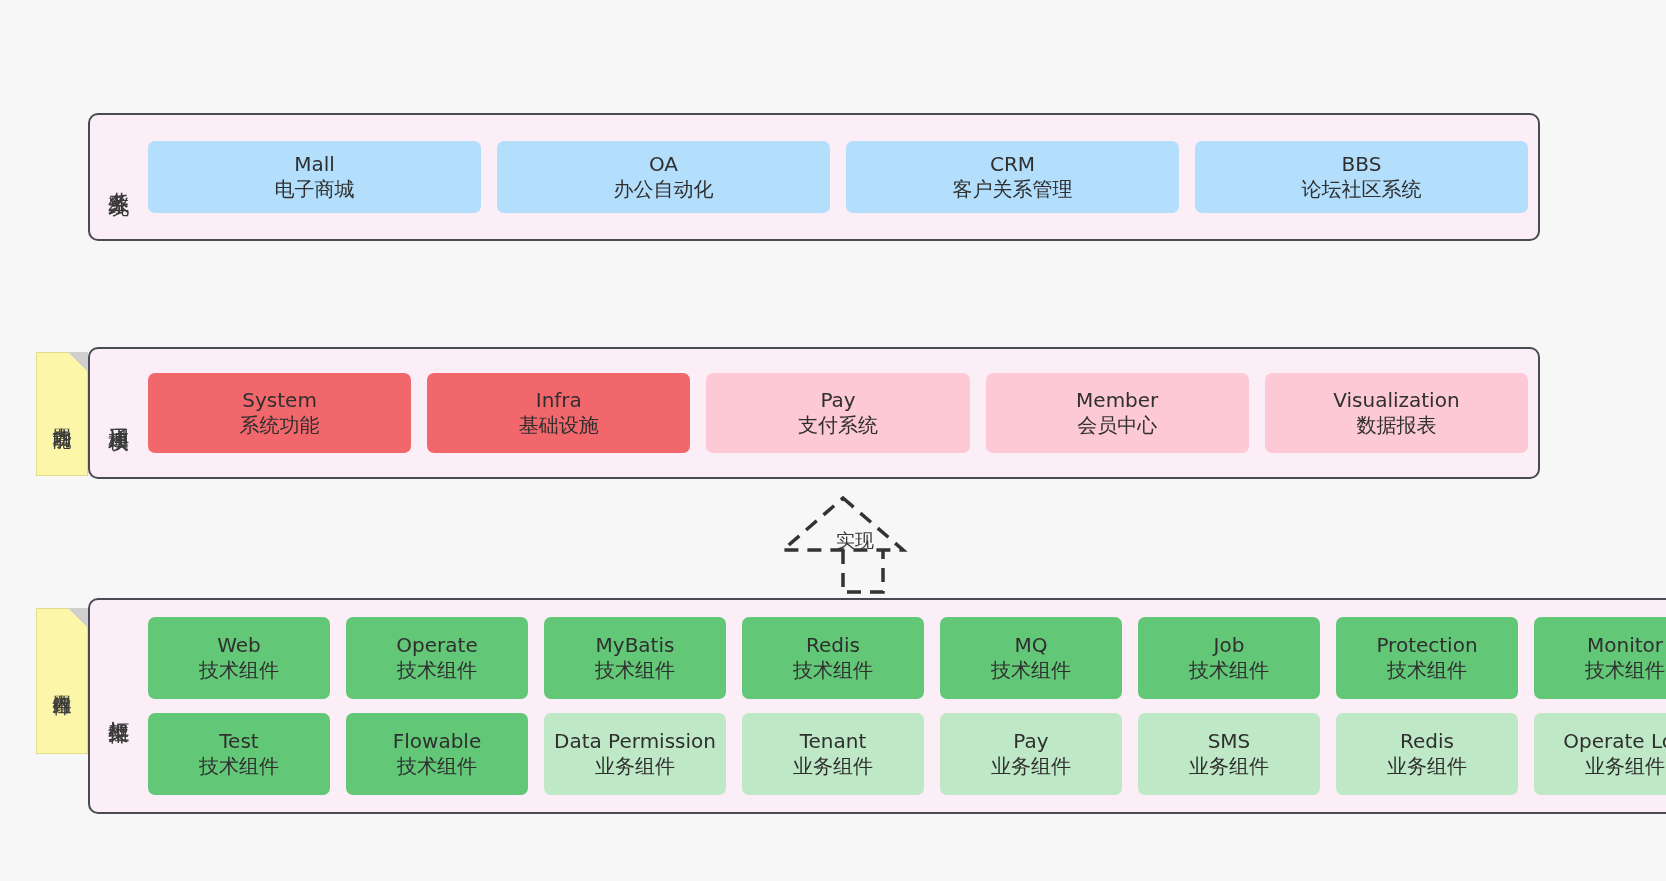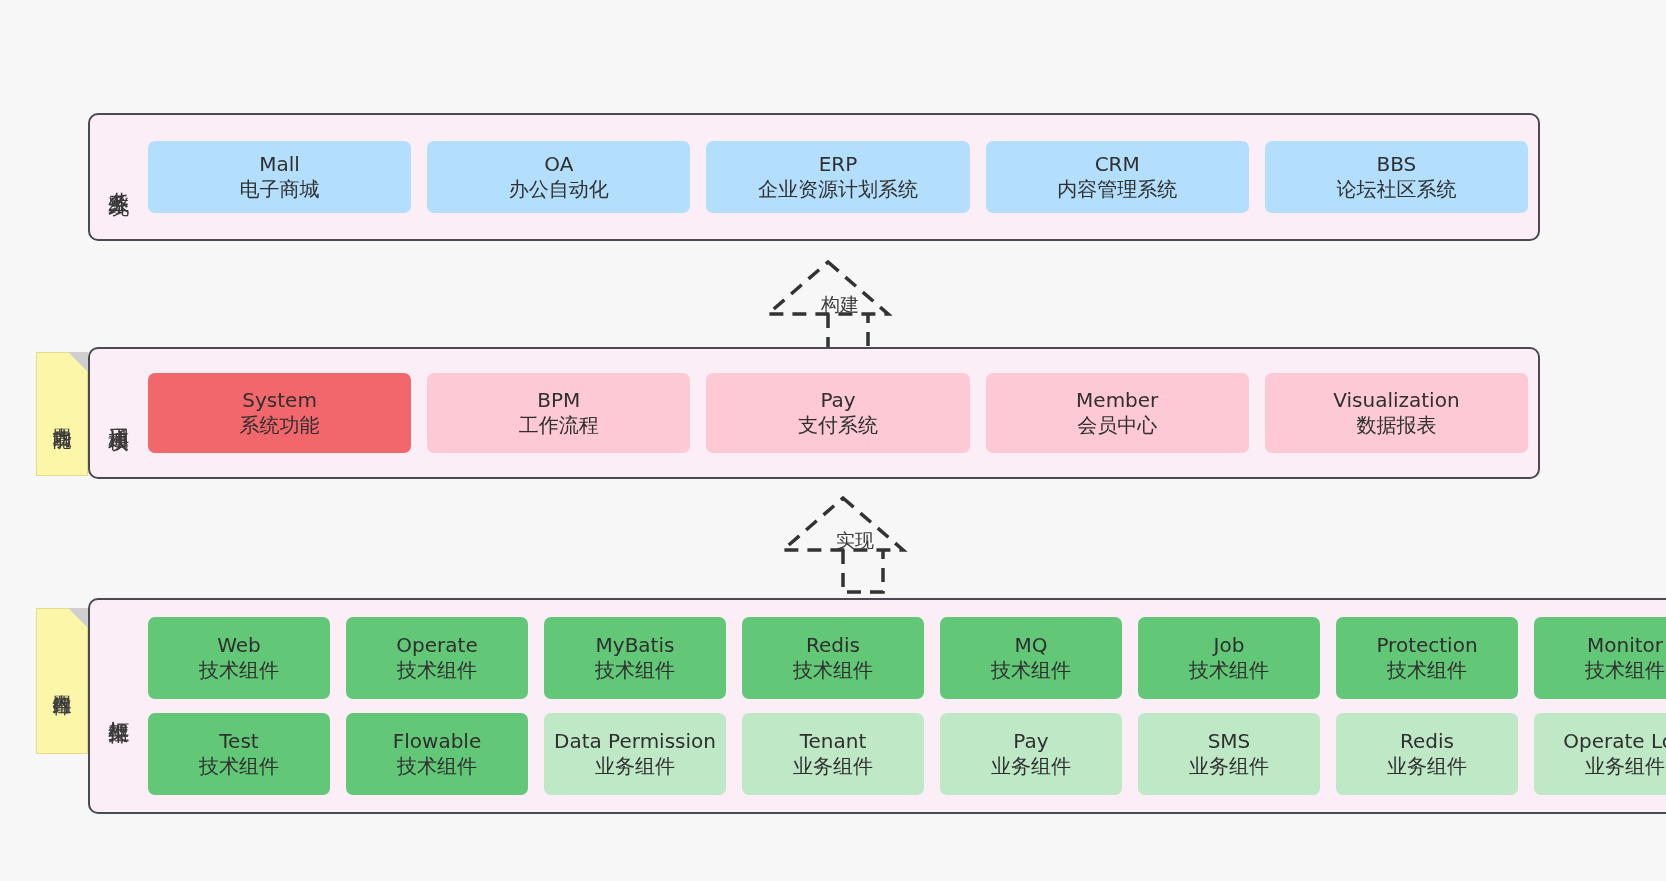--- a/index.html
+++ b/index.html
@@ -162,58 +162,47 @@
       <div class="row">
         <div class="node blue">
           <span class="nm">Mall</span>
           <span class="sub">电子商城</span>
         </div>
         <div class="node blue">
           <span class="nm">OA</span>
           <span class="sub">办公自动化</span>
         </div>
         <div class="node blue">
-          <span class="nm">ERP</span>
-          <span class="sub">企业资源计划系统</span>
-        </div>
-        <div class="node blue">
           <span class="nm">CRM</span>
-          <span class="sub">内容管理系统</span>
+          <span class="sub">客户关系管理</span>
         </div>
         <div class="node blue">
           <span class="nm">BBS</span>
           <span class="sub">论坛社区系统</span>
         </div>
       </div>
     </div>
   </div>
 
-  <div class="arrow" id="arrow-build">
-    <svg width="200" height="110" viewBox="0 0 200 110">
-      <polygon points="88,10 148,62 28,62" fill="#f7f7f7" stroke="#333333" stroke-width="3.5" stroke-dasharray="14 9" stroke-linejoin="miter"></polygon>
-      <path d="M 88,62 L 88,104 L 128,104 L 128,62" fill="none" stroke="#333333" stroke-width="3.5" stroke-dasharray="14 9"></path>
-    </svg>
-    <span class="lbl">构建</span>
-  </div>
 
   <div class="sticky" id="sticky-common">
     <span>内置功能</span>
   </div>
 
   <div class="layer" id="layer-common">
     <div class="layer-title">通用模块</div>
     <div class="layer-body">
       <div class="row">
         <div class="node red">
           <span class="nm">System</span>
           <span class="sub">系统功能</span>
         </div>
-        <div class="node pink">
-          <span class="nm">BPM</span>
-          <span class="sub">工作流程</span>
+        <div class="node red">
+          <span class="nm">Infra</span>
+          <span class="sub">基础设施</span>
         </div>
         <div class="node pink">
           <span class="nm">Pay</span>
           <span class="sub">支付系统</span>
         </div>
         <div class="node pink">
           <span class="nm">Member</span>
           <span class="sub">会员中心</span>
         </div>
         <div class="node pink">

